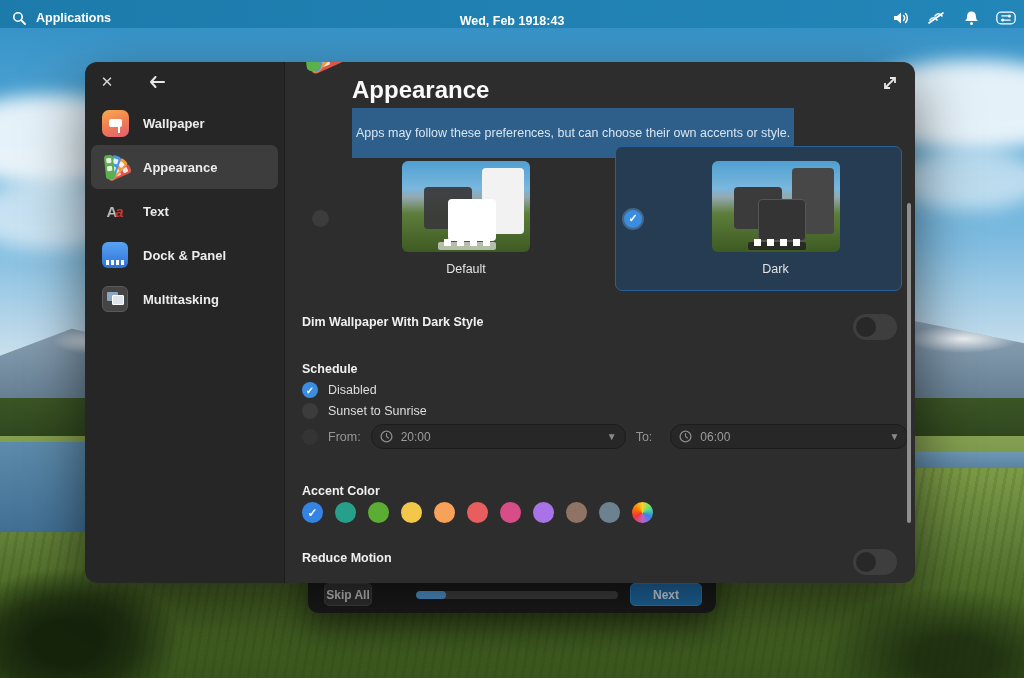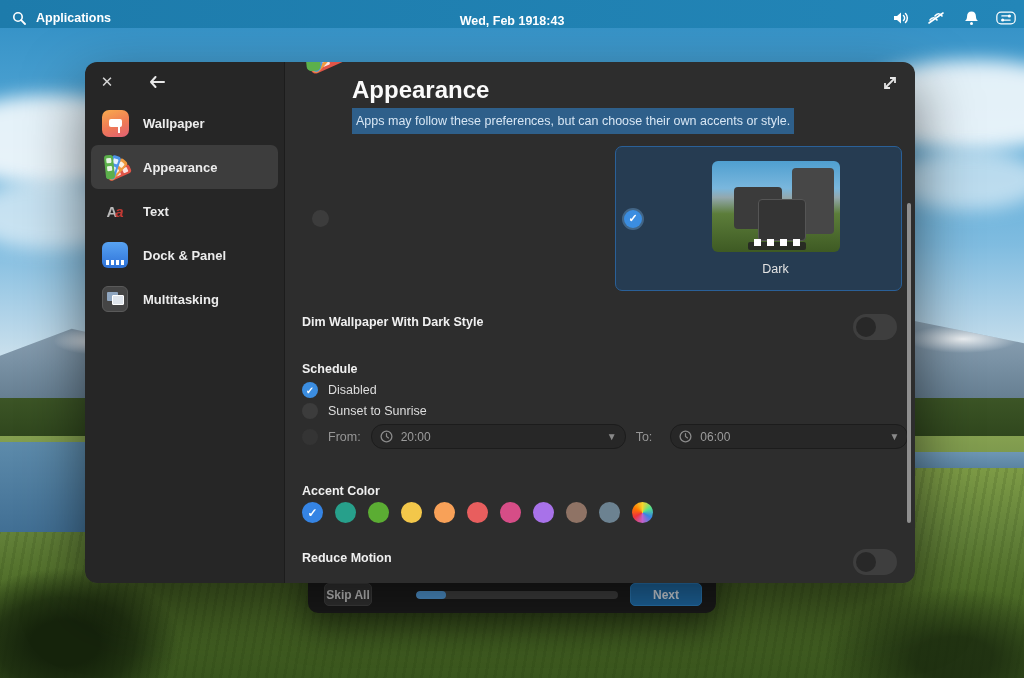--- a/index.html
+++ b/index.html
@@ -104,21 +104,21 @@
   .ic-swatches .s2 { background:#4d94e8; transform:rotate(18deg); }
   .ic-swatches .s3 { background:#f09a3e; transform:rotate(42deg); }
   .ic-swatches .s4 { background:#e05548; transform:rotate(66deg); }
   .ic-swatches span:after { content:""; position:absolute; left:2px; top:3px; width:5px; height:5px;
     background:rgba(255,255,255,.85); border-radius:1px; box-shadow:0 8px 0 rgba(255,255,255,.85); }
 
   .main { flex:1; background:#2d2d2d; border-radius:0 12px 12px 0; position:relative; overflow:hidden; }
   .hdr-icon { position:absolute; left:14px; top:12px; transform:scale(1.55); transform-origin:top left; }
   .title { position:absolute; left:67px; top:14px; color:#fafafa; font-size:24px; font-weight:bold; }
   .subtitle { position:absolute; left:67px; top:46px; font-size:12.5px; color:#d7e6f4;
-    background:#2e5f8a; padding:6px 4px; }
+    background:#2e5f8a; padding:18px 4px; }
   .expand { position:absolute; right:16px; top:12px; width:18px; height:18px; cursor:pointer; }
 
   .cards { position:absolute; left:0; top:84px; width:630px; height:146px; }
   .card { position:absolute; top:0; height:145px; display:flex; align-items:center;
     border-radius:7px; cursor:pointer; }
   .card.default { left:18px; width:292px; }
   .card.dark { left:330px; width:287px; background:#263c52; border:1px solid #2a6098; }
   .card-radio { width:34px; display:flex; justify-content:center; }
   .radio { width:17px; height:17px; border-radius:50%; background:#3c3c3c; }
   .check-badge { width:18px; height:18px; border-radius:50%; background:#3b8de0; color:#fff;
@@ -319,20 +319,30 @@
           <path d="M9 4h5v5" fill="none" stroke="#e6e6e6" stroke-width="1.8"></path>
           <path d="M9 14H4V9" fill="none" stroke="#e6e6e6" stroke-width="1.8"></path>
         </svg>
     </div>
 
     <div class="cards">
       <div class="card default">
         <div class="card-radio">
             <span class="radio"></span>
           </div>
+        <div class="card-body">
+          <div class="preview p-default">
+            <div class="win w-back"></div>
+              <div class="win w-tall"></div>
+              <div class="win w-front"></div>
+            <div class="dockbar"></div>
+              <div class="dockicons"></div>
+          </div>
+          <div class="card-label">Default</div>
+        </div>
       </div>
       <div class="card dark">
         <div class="card-radio">
             <span class="check-badge">✓</span>
           </div>
         <div class="card-body">
           <div class="preview p-dark">
             <div class="win w-back"></div>
               <div class="win w-tall"></div>
               <div class="win w-front"></div>

